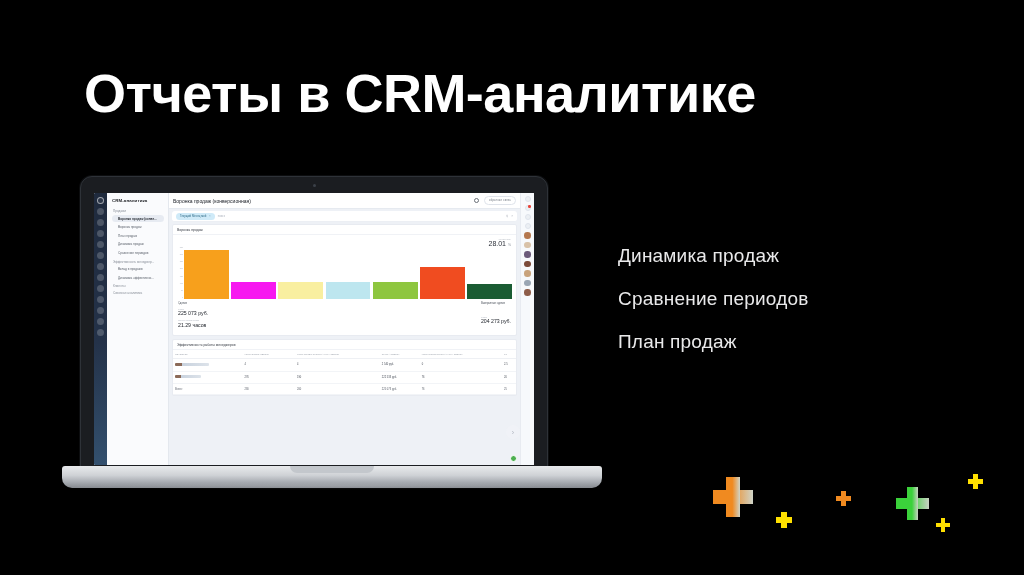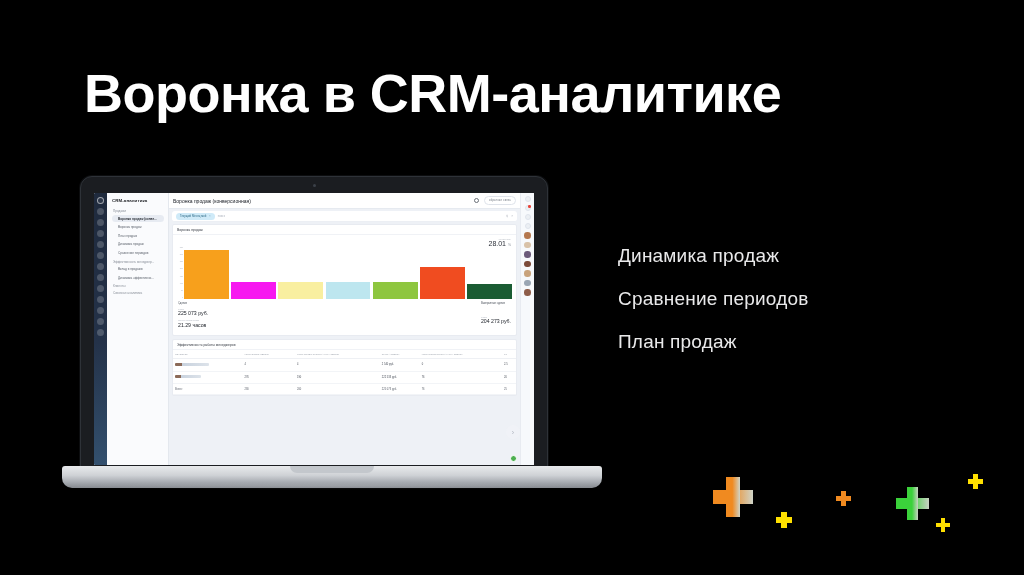--- a/index.html
+++ b/index.html
@@ -175,21 +175,21 @@
   .plus{ position:absolute; }
   .plus i{ position:absolute; display:block; }
   .plus .h{ left:0; top:33.34%; width:100%; height:33.34%; }
   .plus .v{ top:0; left:33.34%; height:100%; width:33.34%; }
 </style>
 </head>
 <body>
 
 <div class="slide">
 
-  <div class="slide-title">Воронка в CRM-аналитике</div>
+  <div class="slide-title">Отчеты в CRM-аналитике</div>
 
   <div class="bullets">
     <div class="bullet-item">Динамика продаж</div>
     <div class="bullet-item">Сравнение периодов</div>
     <div class="bullet-item">План продаж</div>
   </div>
 
   <div class="laptop">
     <div class="laptop-lid">
       <div class="webcam"></div>

